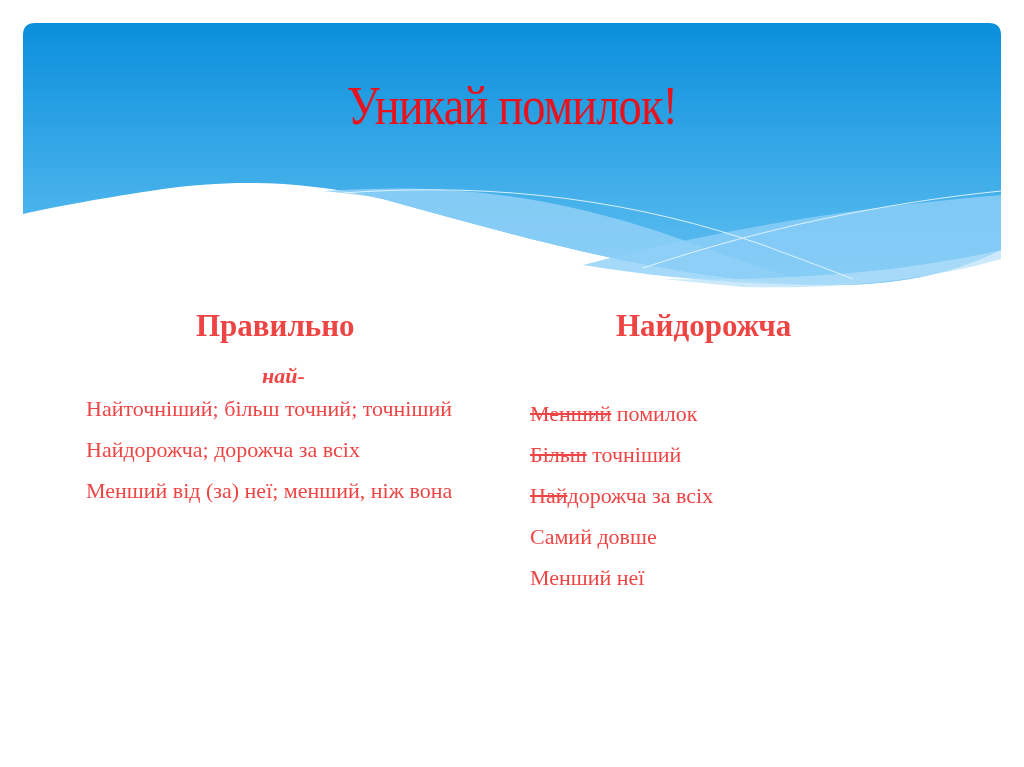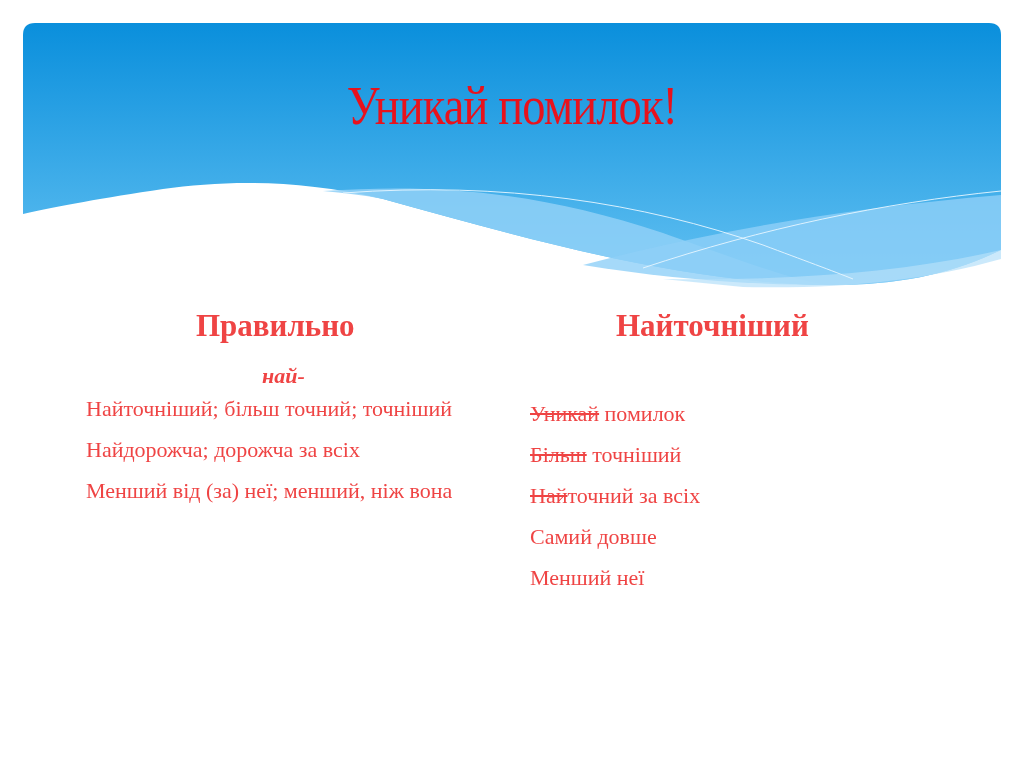--- a/index.html
+++ b/index.html
@@ -112,23 +112,23 @@
     <div class="col-head">Правильно</div>
     <div class="prefix">най-</div>
     <div class="items">
       <div class="item">Найточніший; більш точний; точніший</div>
       <div class="item">Найдорожча; дорожча за всіх</div>
       <div class="item">Менший від (за) неї; менший, ніж вона</div>
     </div>
   </div>
 
   <div class="col col-right">
-    <div class="col-head">Найточніший</div>
+    <div class="col-head">Найдорожча</div>
     <div class="items">
-      <div class="item"><span class="strike">Уникай</span><span> помилок</span></div>
+      <div class="item"><span class="strike">Менший</span><span> помилок</span></div>
       <div class="item"><span class="strike">Більш</span><span> точніший</span></div>
-      <div class="item"><span class="strike">Най</span><span>точний за всіх</span></div>
+      <div class="item"><span class="strike">Най</span><span>дорожча за всіх</span></div>
       <div class="item"><span class="strike"></span><span>Самий довше</span></div>
       <div class="item"><span class="strike"></span><span>Менший неї</span></div>
     </div>
   </div>
 
 </div>
 
 </body></html>

